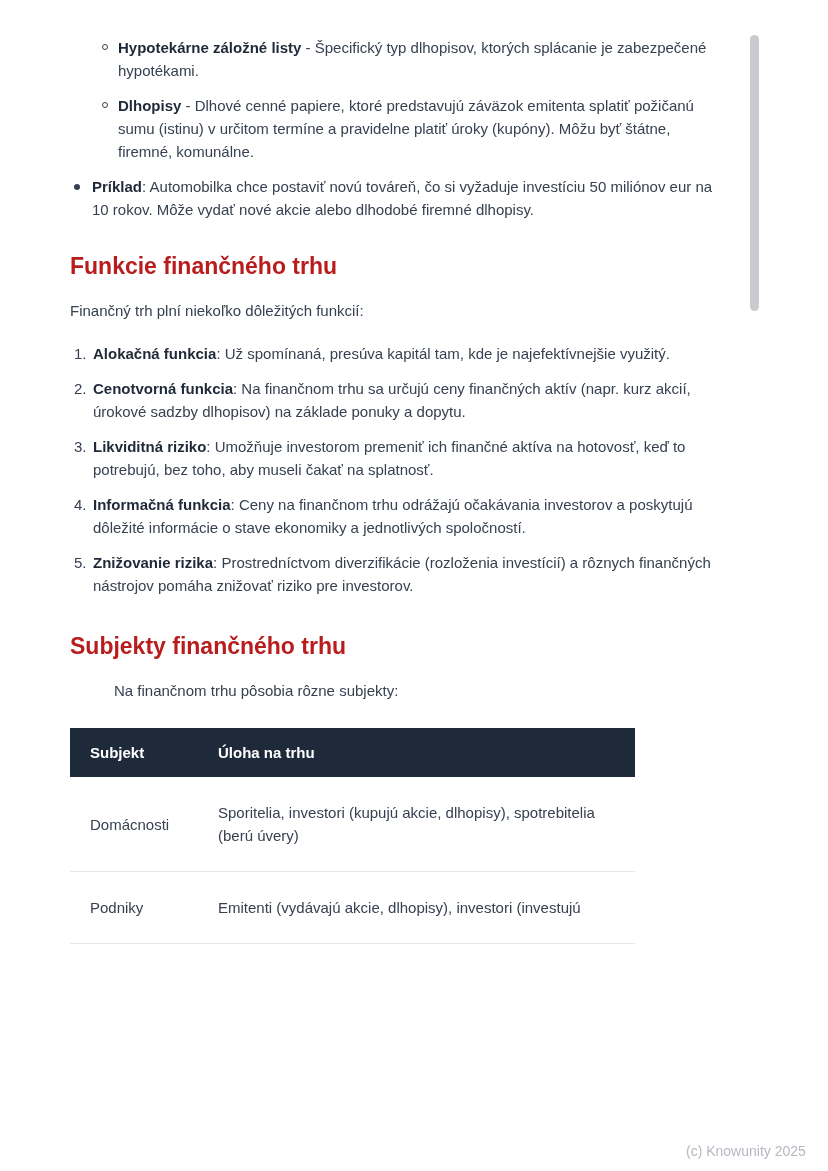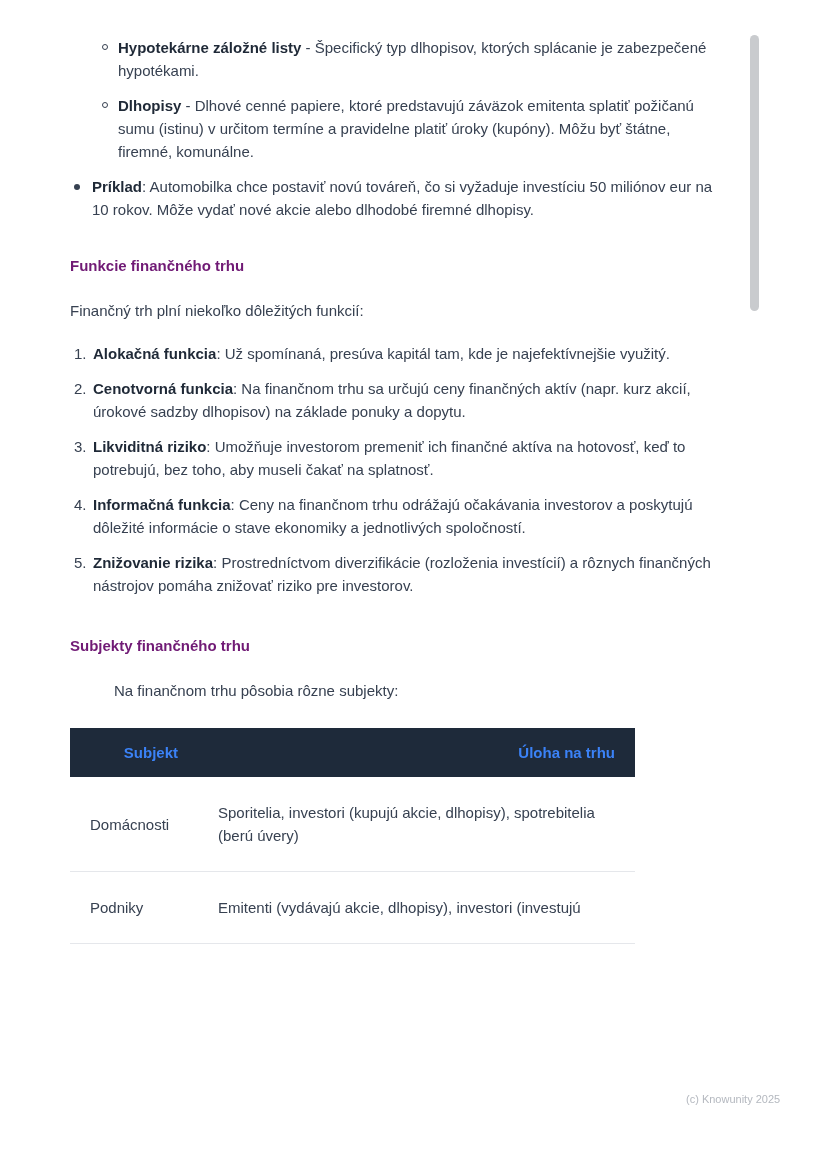--- a/index.html
+++ b/index.html
@@ -31,61 +31,61 @@
     width: 6px; height: 6px; border-radius: 50%;
     background: #374151;
     margin-top: 9px; margin-right: 12px;
   }
   .num { flex: 0 0 14px; margin-right: 5px; }
 
   strong { font-weight: 700; color: #1f2937; }
 
   h2 {
     font-family: "Liberation Sans", sans-serif;
-    font-size: 15px; line-height: 30px; font-weight: 700;
-    color: #701a75;
+    font-size: 23px; line-height: 30px; font-weight: 700;
+    color: #b91c1c;
     margin: 30px 0 18px 0;
   }
   .intro { margin: 0 0 20px 0; }
   .example { margin-top: 1px; }
   .section2-h { margin-top: 34px; }
   .intro2 { margin-bottom: 26px; margin-left: 44px; }
 
   table.subjects {
     border-collapse: collapse;
     width: 565px;
     margin-top: 4px;
   }
   table.subjects thead th {
     background: #1e2a3a;
-    color: #3b82f6;
+    color: #ffffff;
     font-weight: 700;
-    text-align: right;
+    text-align: left;
     padding: 13px 20px;
     font-size: 15px;
   }
   table.subjects tbody td {
     padding: 24px 20px;
     border-bottom: 1px solid #e5e7eb;
     vertical-align: middle;
     background: #ffffff;
   }
   table.subjects td.col1 { width: 128px; }
 
   .scroll-thumb {
     position: absolute;
     left: 750px; top: 35px;
     width: 9px; height: 276px;
     border-radius: 5px;
     background: #c9cbce;
   }
   .watermark {
     position: absolute;
-    left: 686px; top: 1092px;
-    font-size: 11px; line-height: 14px;
+    left: 686px; top: 1144px;
+    font-size: 14px; line-height: 14px;
     color: #b4b8bf;
     white-space: nowrap;
   }
 </style>
 </head>
 <body>
 
 <div class="doc">
 
   <div class="ul-nested">

